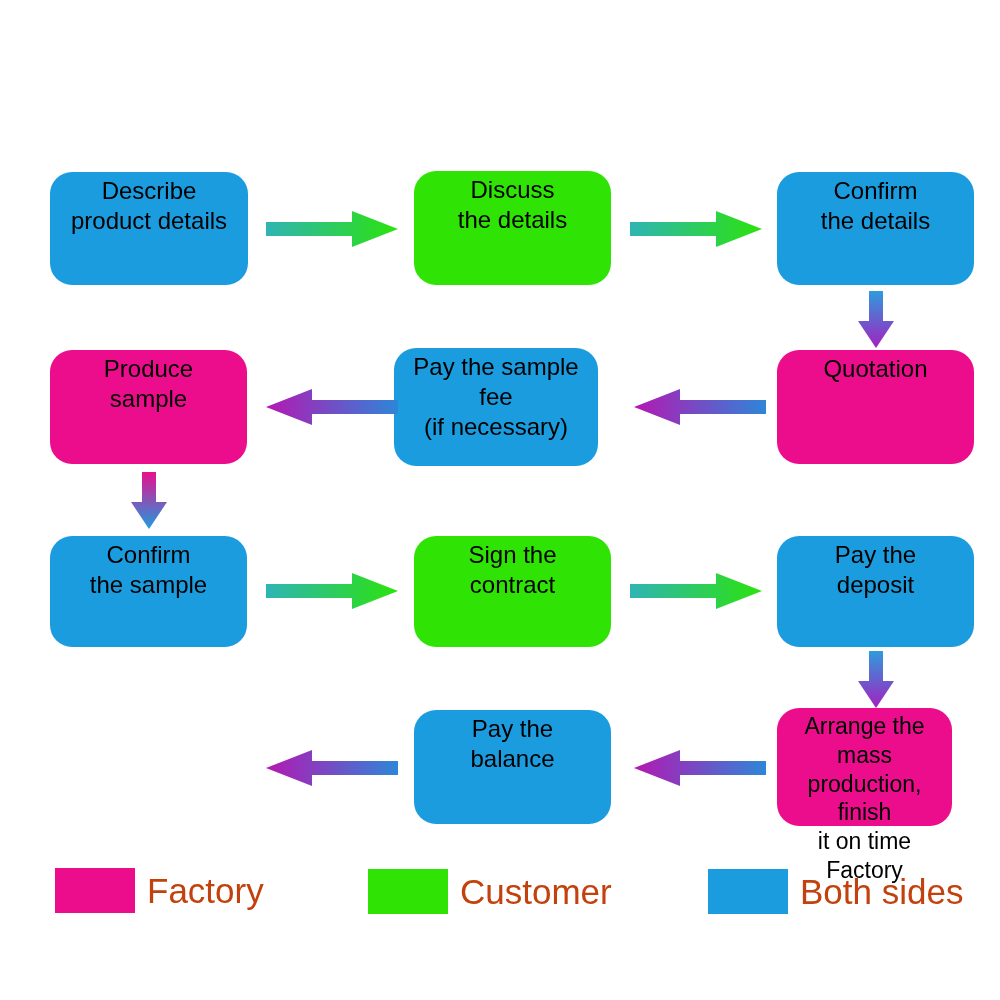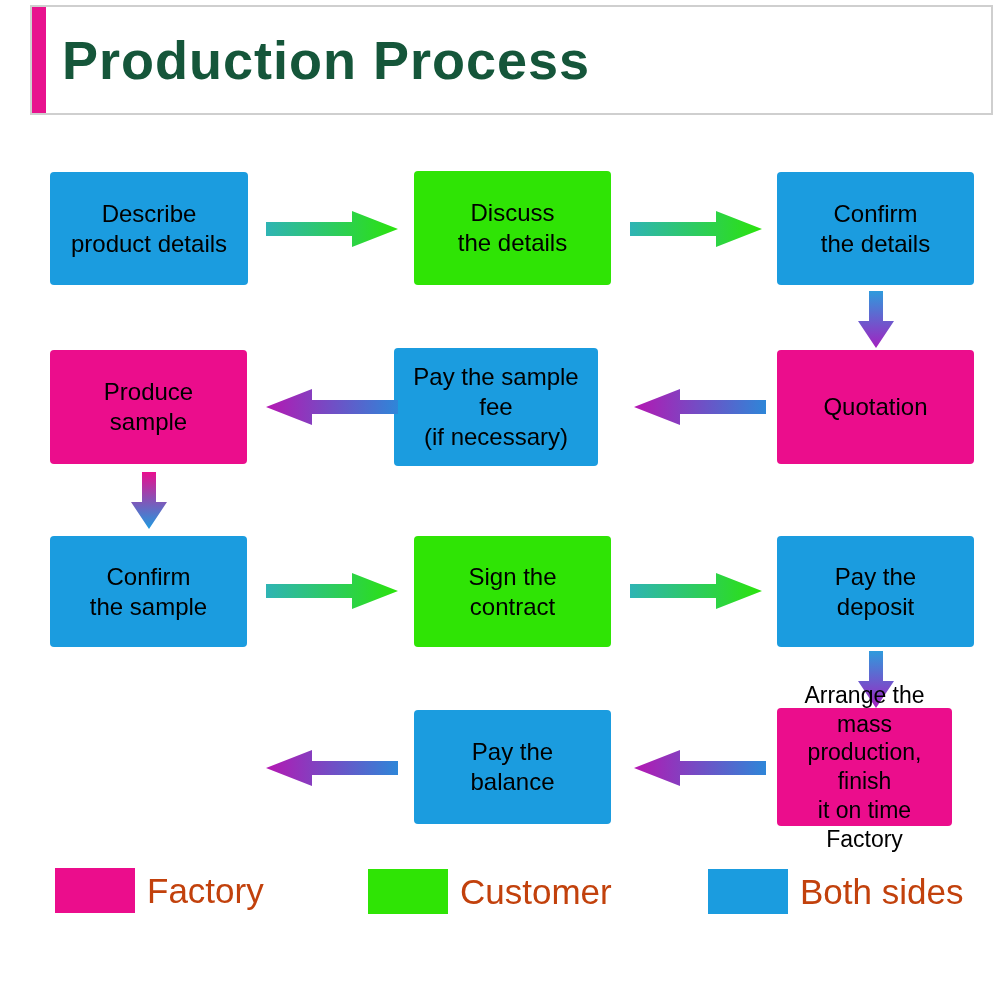--- a/index.html
+++ b/index.html
@@ -7,21 +7,21 @@
         font-family:"Liberation Sans","DejaVu Sans",sans-serif;}
 
   
   .title-box{position:absolute;left:30px;top:5px;width:963px;height:110px;
              background:#ffffff;border:2px solid #cfcfcf;box-sizing:border-box;}
   .title-accent{position:absolute;left:0;top:0;width:14px;height:100%;background:#E8128E;}
   .title-text{position:absolute;left:30px;top:50%;transform:translateY(-50%);
               font-size:54px;font-weight:bold;letter-spacing:1px;color:#15563A;white-space:nowrap;}
 
   
-  .node{position:absolute;border-radius:4px;display:flex;align-items:center;justify-content:center;
+  .node{position:absolute;border-radius:22px;display:flex;align-items:flex-start;justify-content:center;
         text-align:center;color:#000;font-size:24px;line-height:1.25;box-sizing:border-box;padding:4px;}
   .node span{white-space:pre-line;}
   .node.both{background:#1B9CDF;}
   .node.customer{background:#2FE405;}
   .node.factory{background:#EB0D8C;}
 
   .arrow{position:absolute;}
 
   
   .legend-item{position:absolute;display:flex;align-items:center;}
@@ -50,24 +50,20 @@
         <stop offset="0" stop-color="#2E9BDC"></stop>
           <stop offset="1" stop-color="#A321C0"></stop>
       </linearGradient>
       <linearGradient id="gDownMB" x1="0" y1="0" x2="0" y2="1">
         <stop offset="0" stop-color="#E90F8E"></stop>
           <stop offset="1" stop-color="#1E9BE0"></stop>
       </linearGradient>
     </defs>
   </svg>
 
-  <div class="title-box">
-    <div class="title-accent"></div>
-    <div class="title-text">Production Process</div>
-  </div>
 
   <div class="node both" style="left:50px;top:172px;width:198px;height:113px;">
       <span>Describe
 product details</span>
     </div>
   <div class="node customer" style="left:414px;top:171px;width:197px;height:114px;">
       <span>Discuss
 the details</span>
     </div>
   <div class="node both" style="left:777px;top:172px;width:197px;height:113px;">

